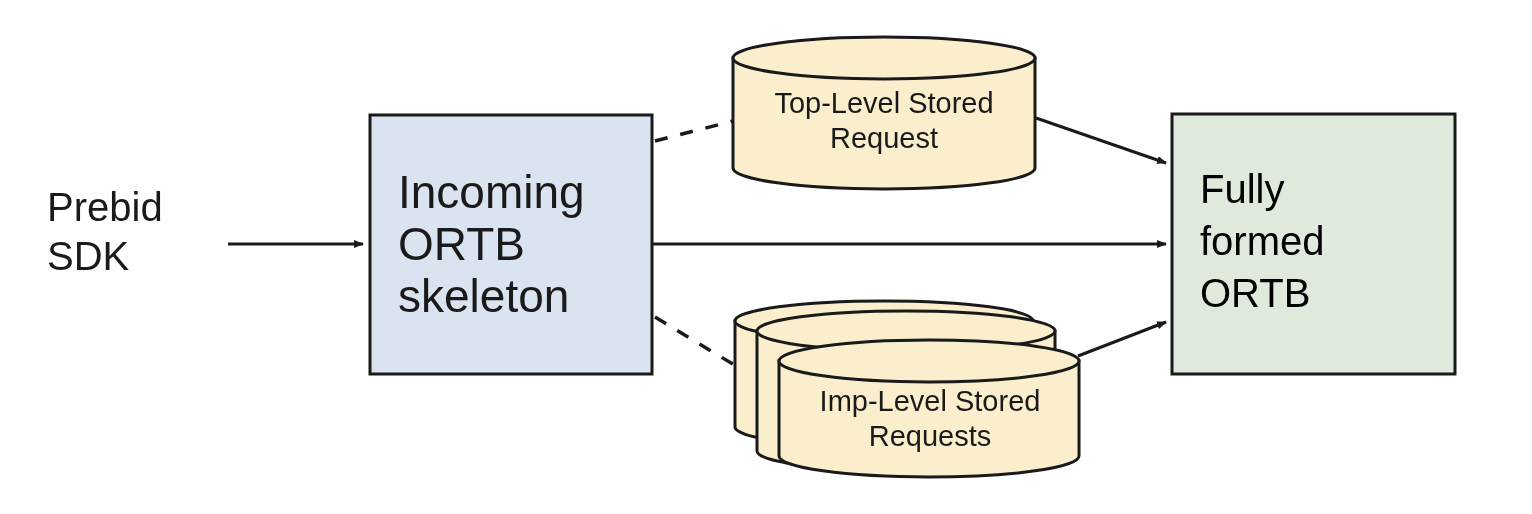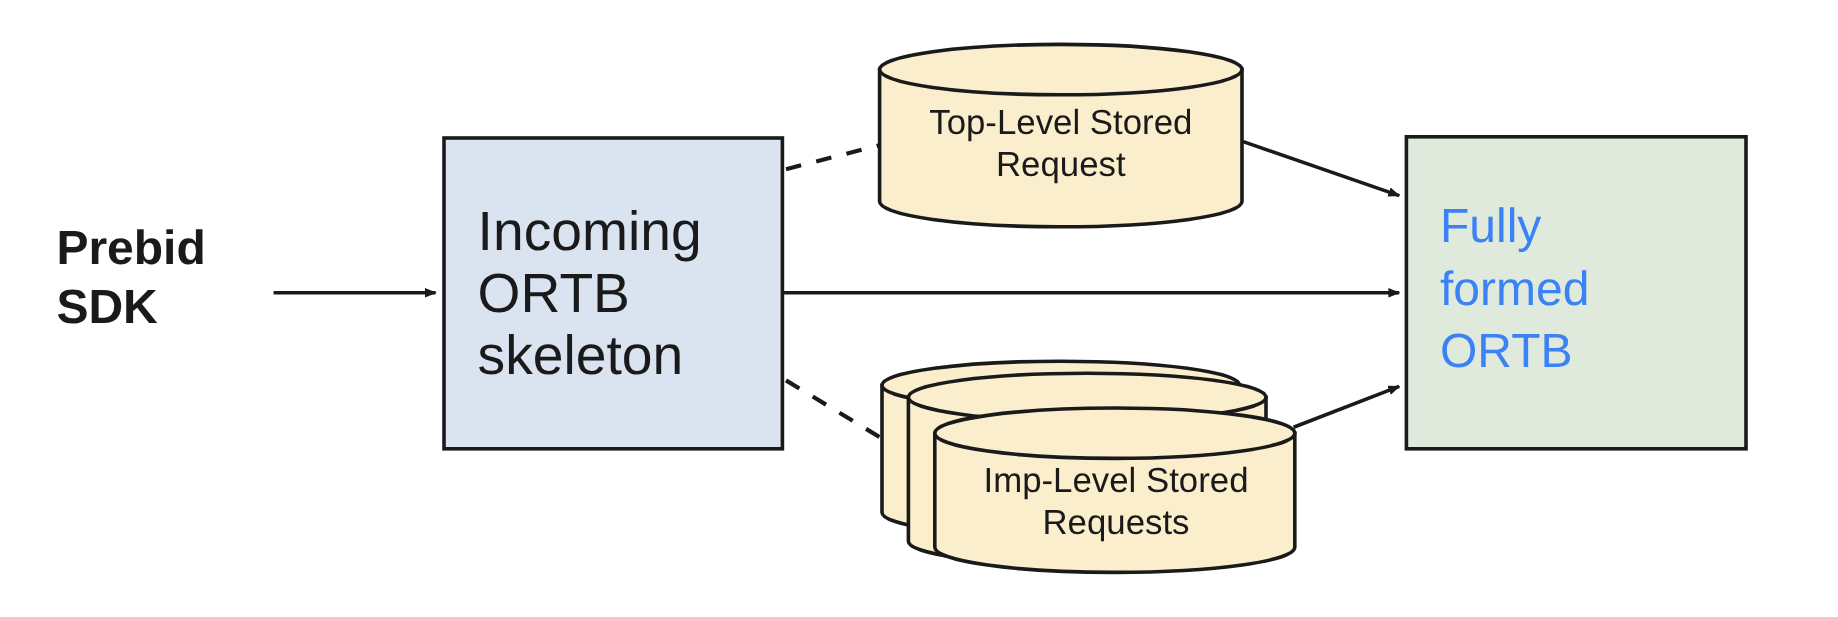--- a/index.html
+++ b/index.html
@@ -31,39 +31,38 @@
     pointer-events: none;
   }
   
   #src-label {
     left: 47px;
     top: 183px;
     width: 180px;
     font-size: 40px;
     line-height: 49px;
     color: #1a1a1a;
-    font-weight: bold;
   }
   
   #blue-label {
     left: 398px;
     top: 166px;
     width: 250px;
     font-size: 46px;
     line-height: 52px;
     color: #1a1a1a;
   }
   
   #green-label {
     left: 1200px;
     top: 163px;
     width: 250px;
     font-size: 40px;
     line-height: 52px;
-    color: #3b82f6;
+    color: #000000;
   }
   
   #top-cyl-label {
     left: 740px;
     top: 86px;
     width: 288px;
     text-align: center;
     font-size: 29px;
     line-height: 35px;
     color: #1a1a1a;

